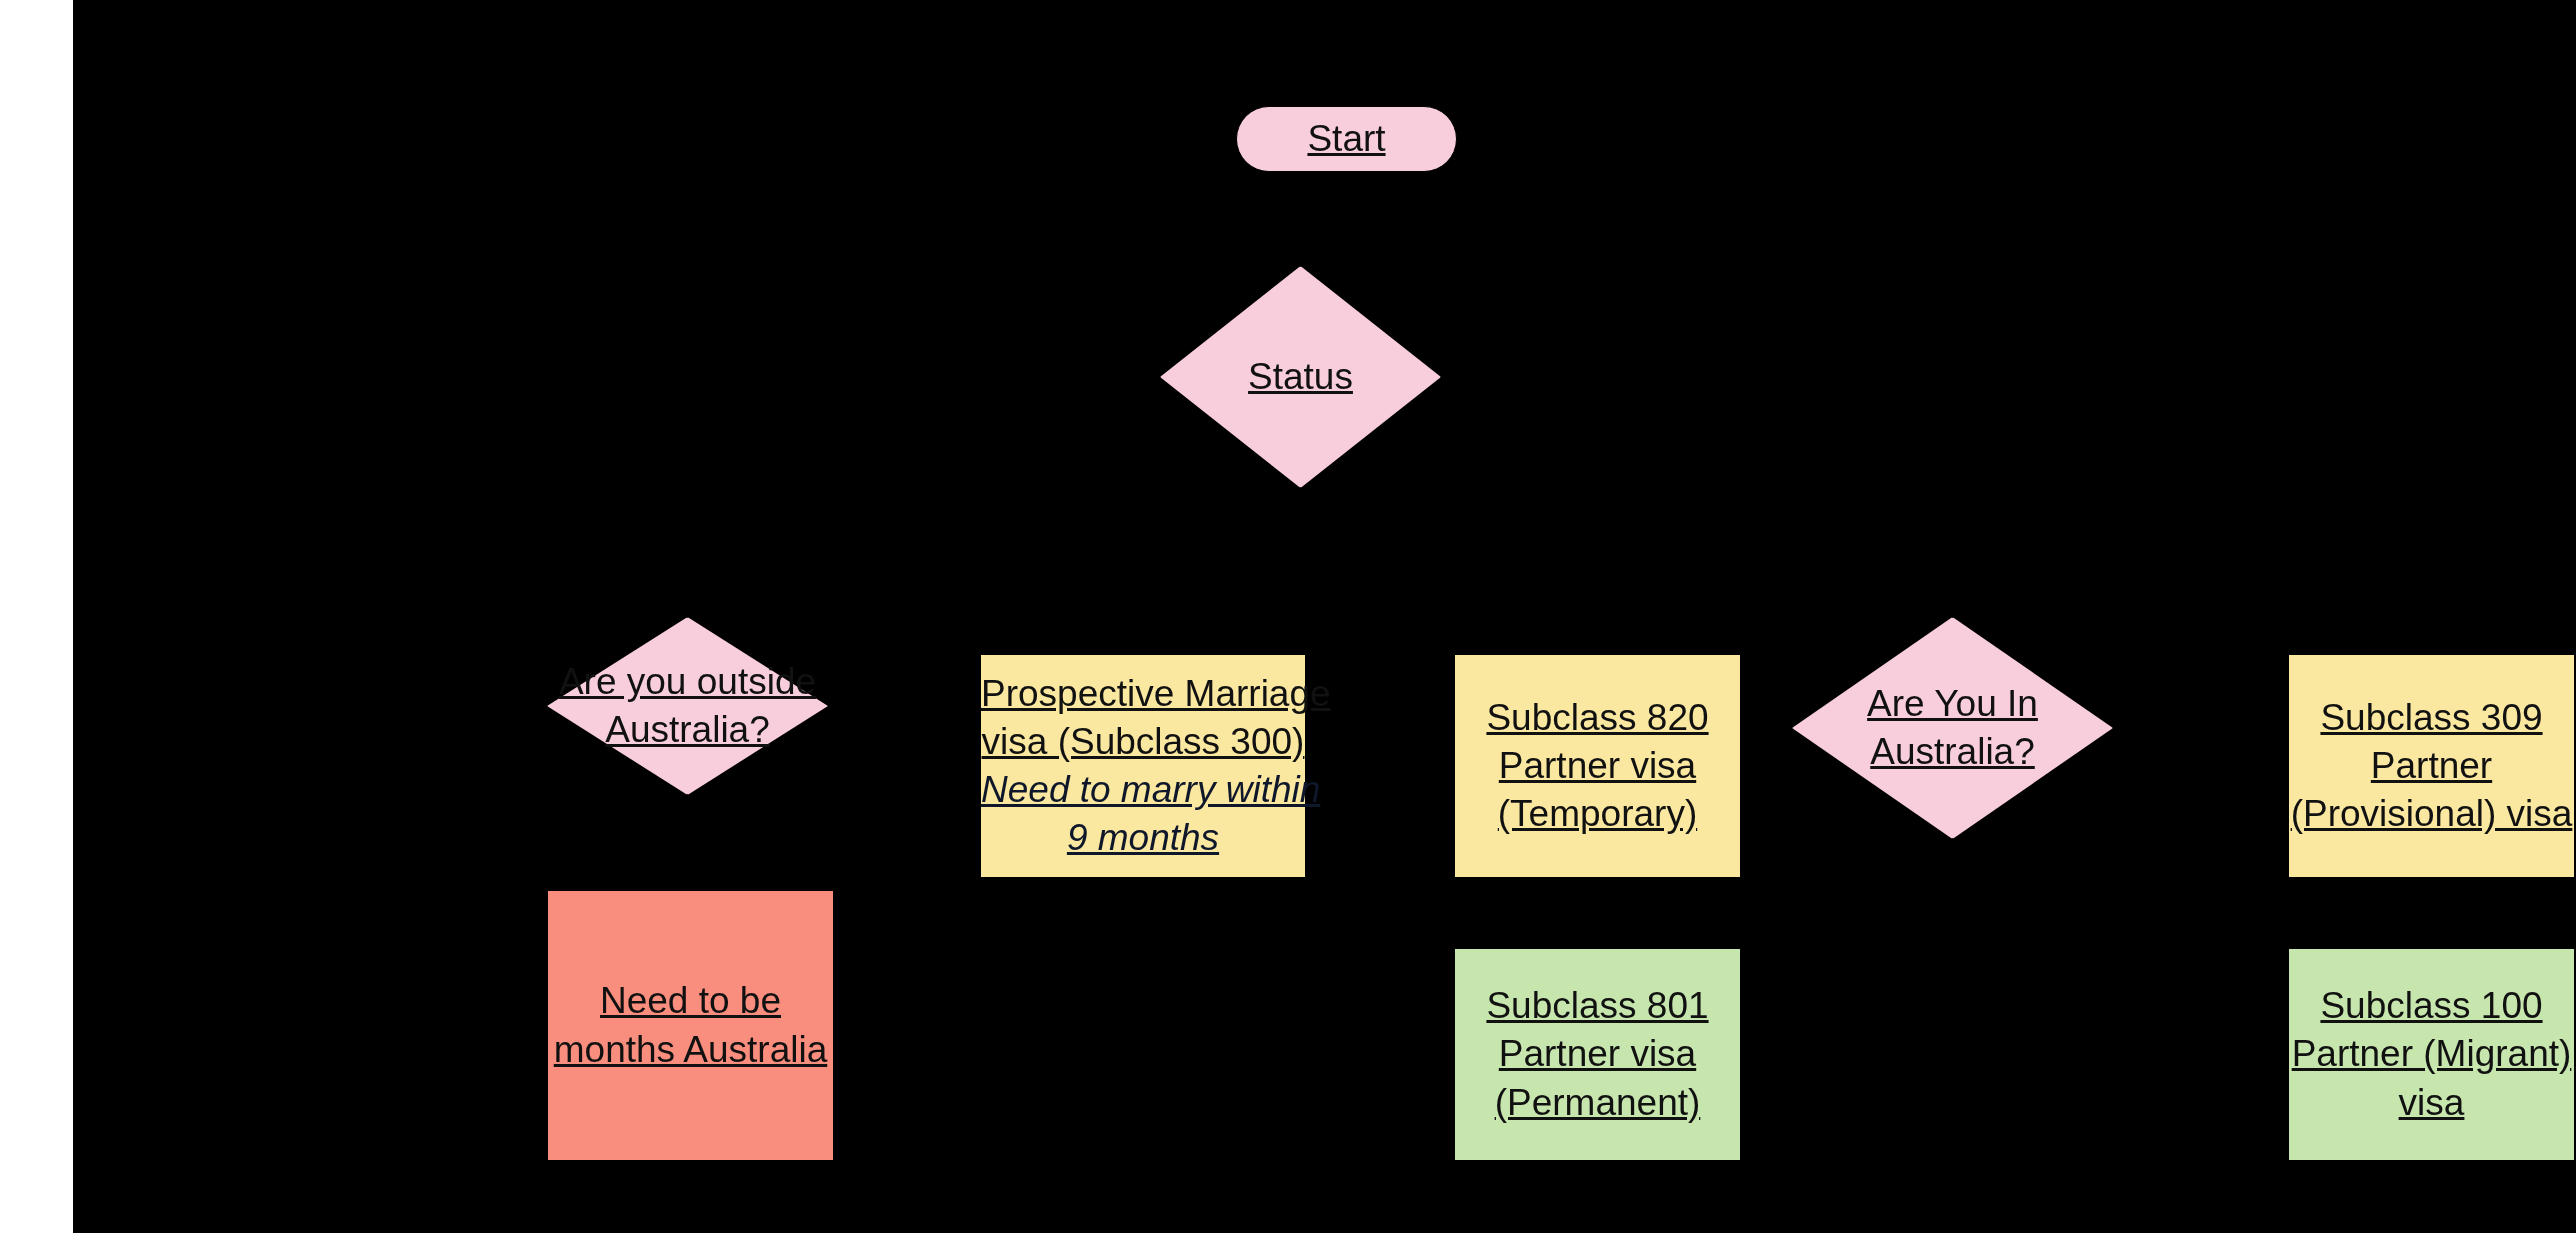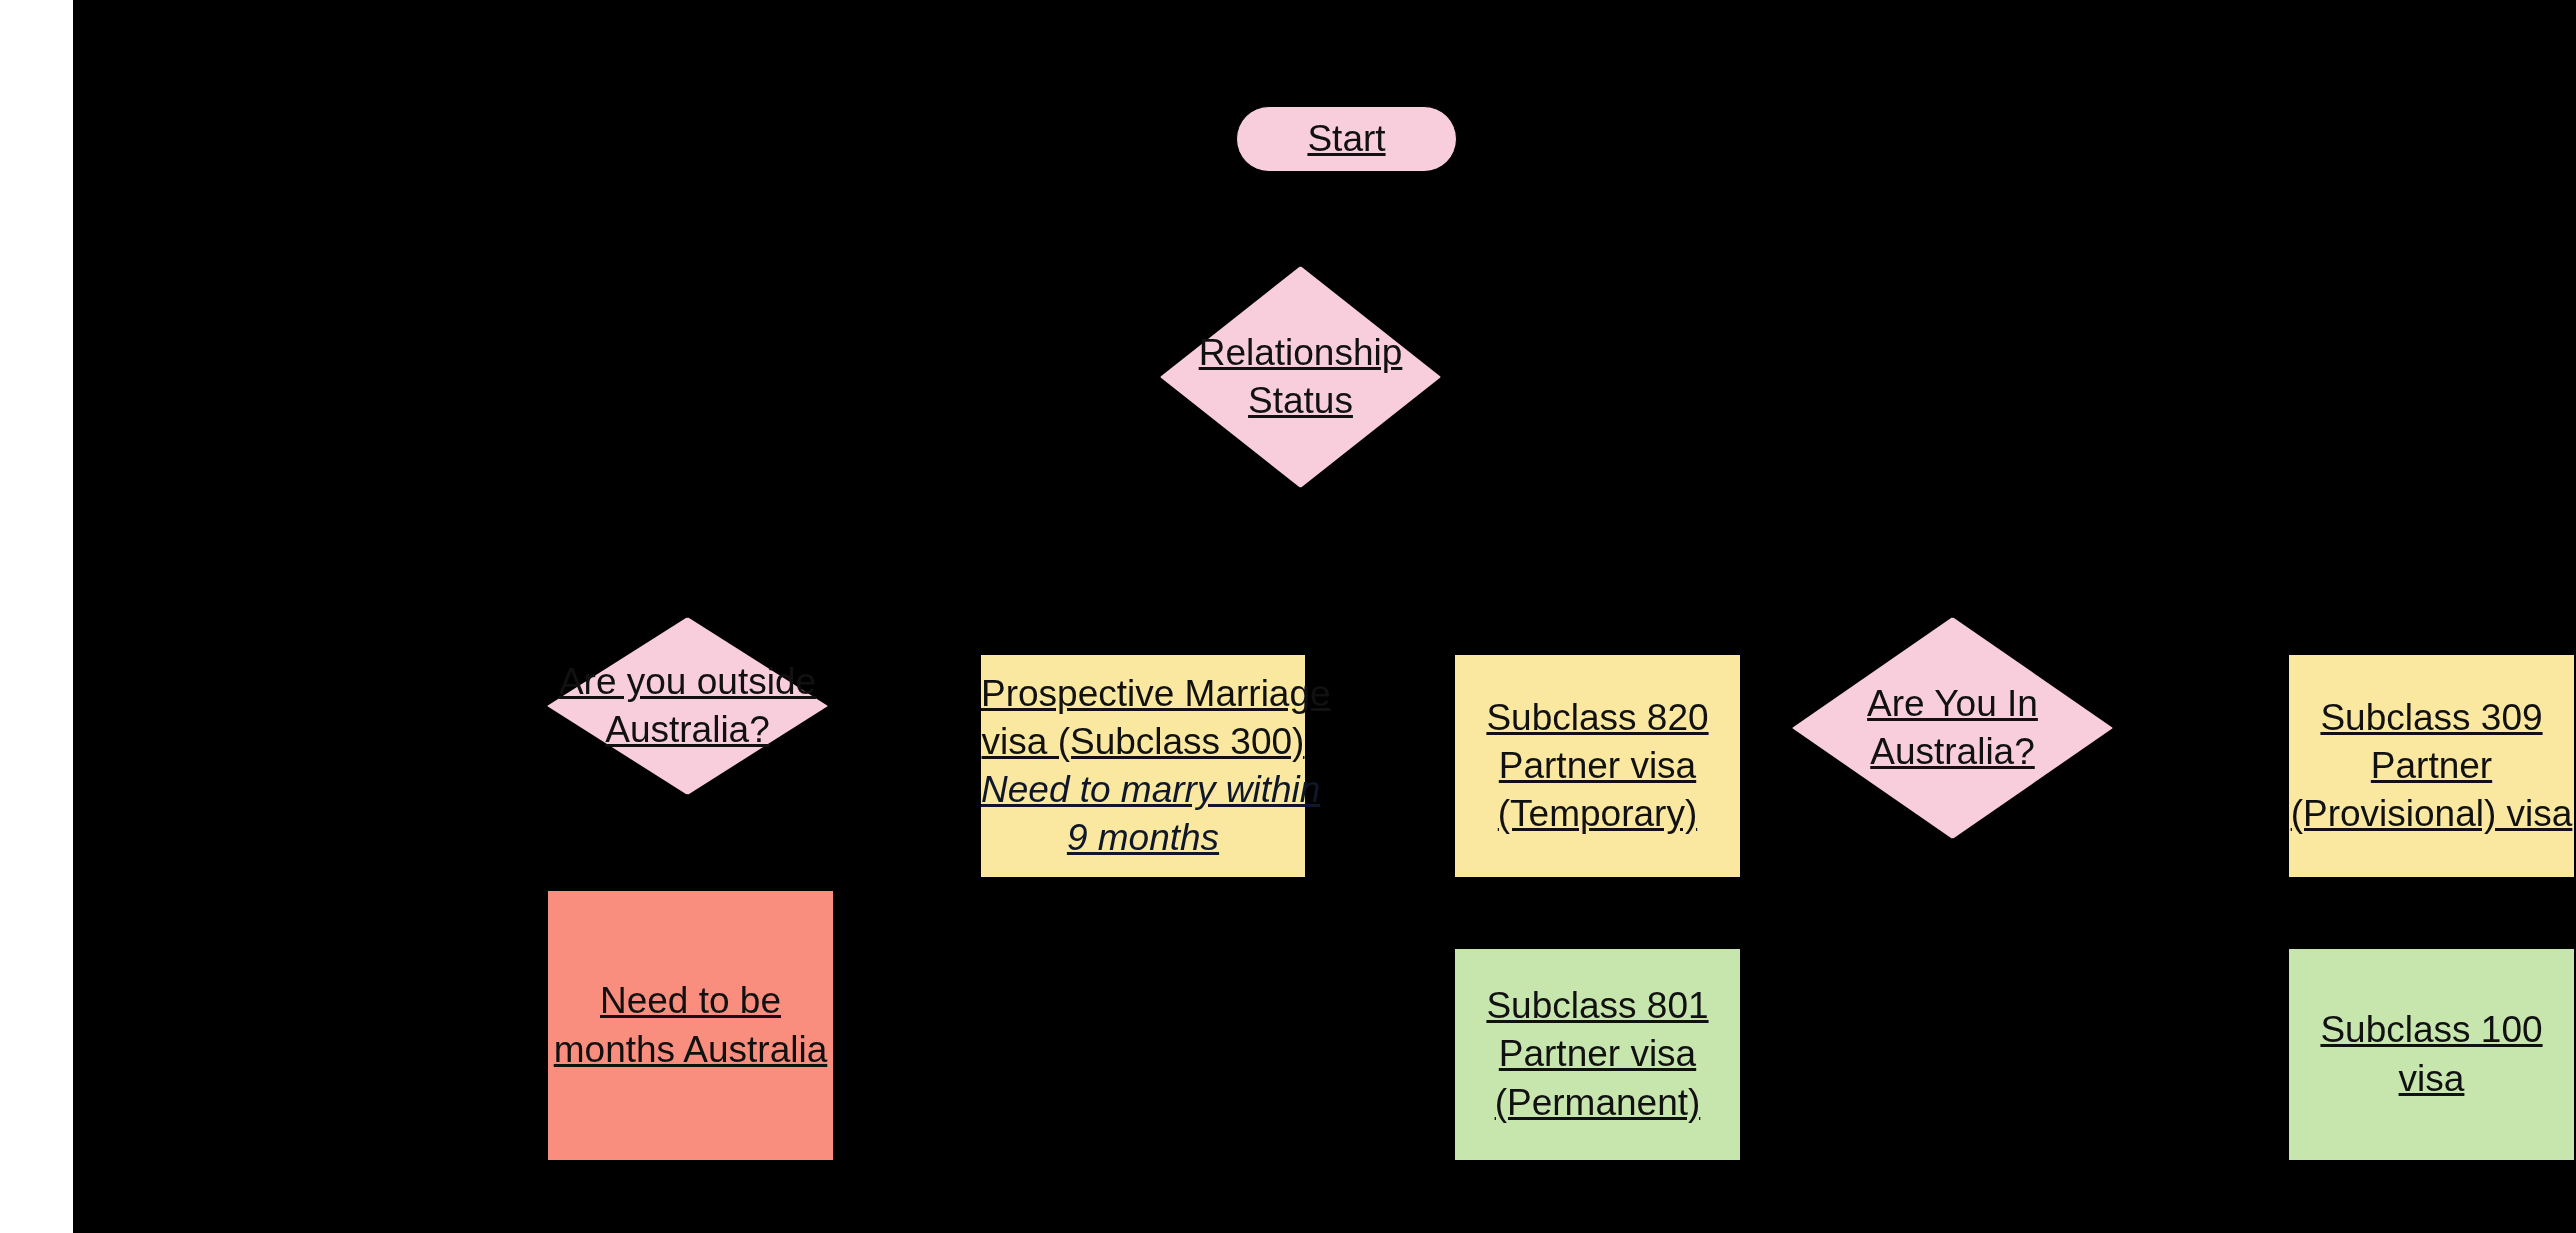--- a/index.html
+++ b/index.html
@@ -113,21 +113,20 @@
 
     <div class="node n-terminator" style="left:1163px; top:106px; width:221px; height:66px;">
       <span class="label-stack">
         <span class="line">Start</span>
       </span>
     </div>
 
     <div class="node n-decision" style="left:1087px; top:266px; width:281px; height:222px;">
       <span class="diamond-shape"></span>
       <span class="label-stack">
-        <span class="line">Relationship</span>
         <span class="line">Status</span>
       </span>
     </div>
 
     <div class="node n-decision" style="left:474px; top:617px; width:281px; height:178px;">
       <span class="diamond-shape"></span>
       <span class="label-stack">
         <span class="line">Are you outside</span>
         <span class="line">Australia?</span>
       </span>
@@ -177,19 +176,20 @@
       <span class="label-stack">
         <span class="line">Subclass 801</span>
         <span class="line">Partner visa</span>
         <span class="line">(Permanent)</span>
       </span>
     </div>
 
     <div class="node n-process fill-green" style="left:2215px; top:948px; width:287px; height:213px;">
       <span class="label-stack">
         <span class="line">Subclass 100</span>
+        <span class="line">Partner (Migrant)</span>
         <span class="line">visa</span>
       </span>
     </div>
 
   </div>
 </div>
 
 
 </body></html>

